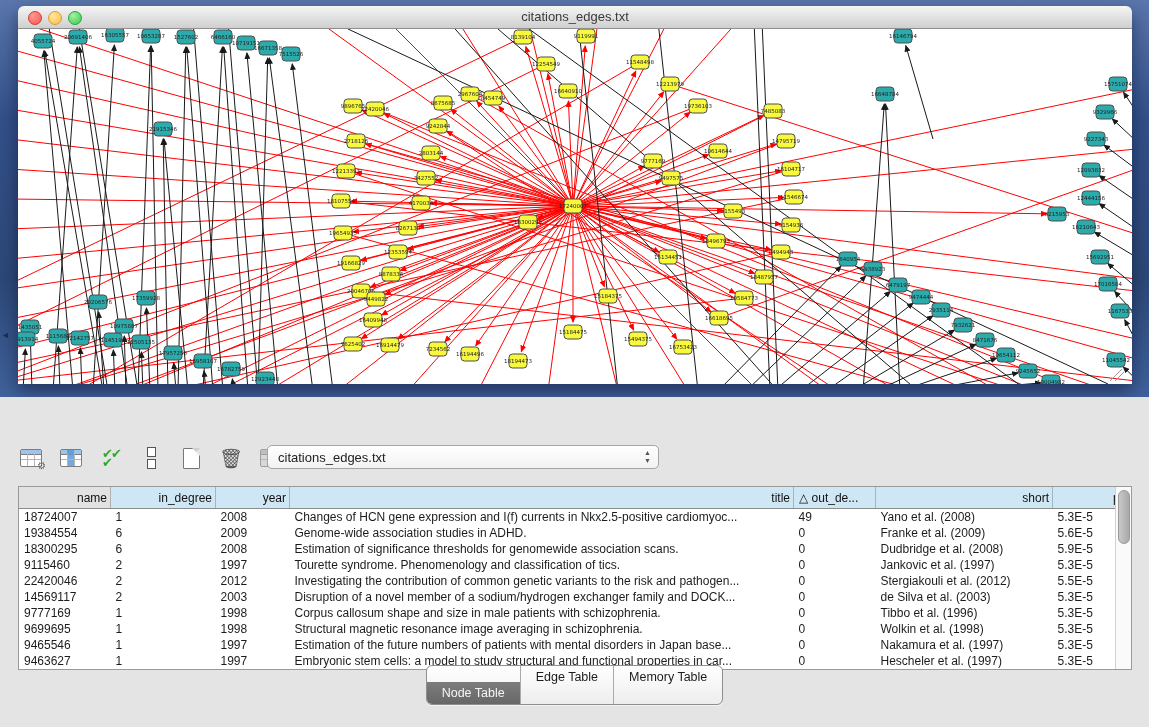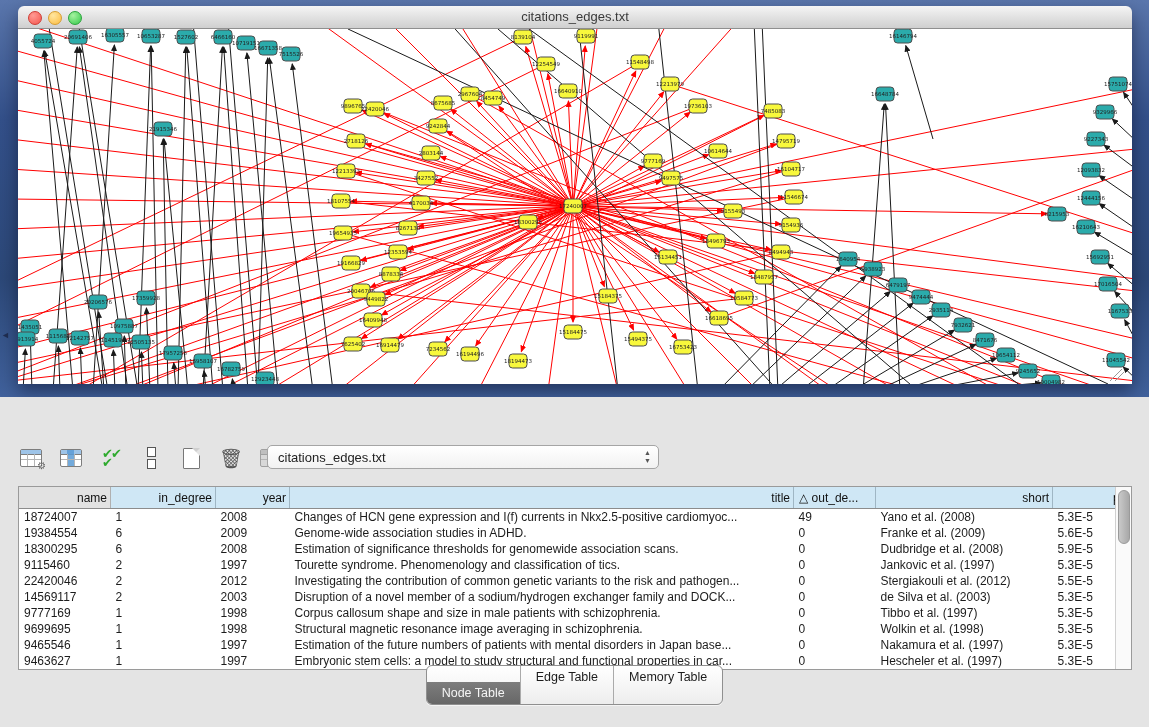--- a/index.html
+++ b/index.html
@@ -808,21 +808,21 @@
             <td>0</td>
             <td>de Silva et al. (2003)</td>
             <td>5.3E-5</td>
           </tr>
           <tr class="datarow">
             <td>9777169</td>
             <td>1</td>
             <td>1998</td>
             <td>Corpus callosum shape and size in male patients with schizophrenia.</td>
             <td>0</td>
-            <td>Tibbo et al. (1997)</td>
+            <td>Tibbo et al. (1996)</td>
             <td>5.3E-5</td>
           </tr>
           <tr class="datarow">
             <td>9699695</td>
             <td>1</td>
             <td>1998</td>
             <td>Structural magnetic resonance image averaging in schizophrenia.</td>
             <td>0</td>
             <td>Wolkin et al. (1998)</td>
             <td>5.3E-5</td>

